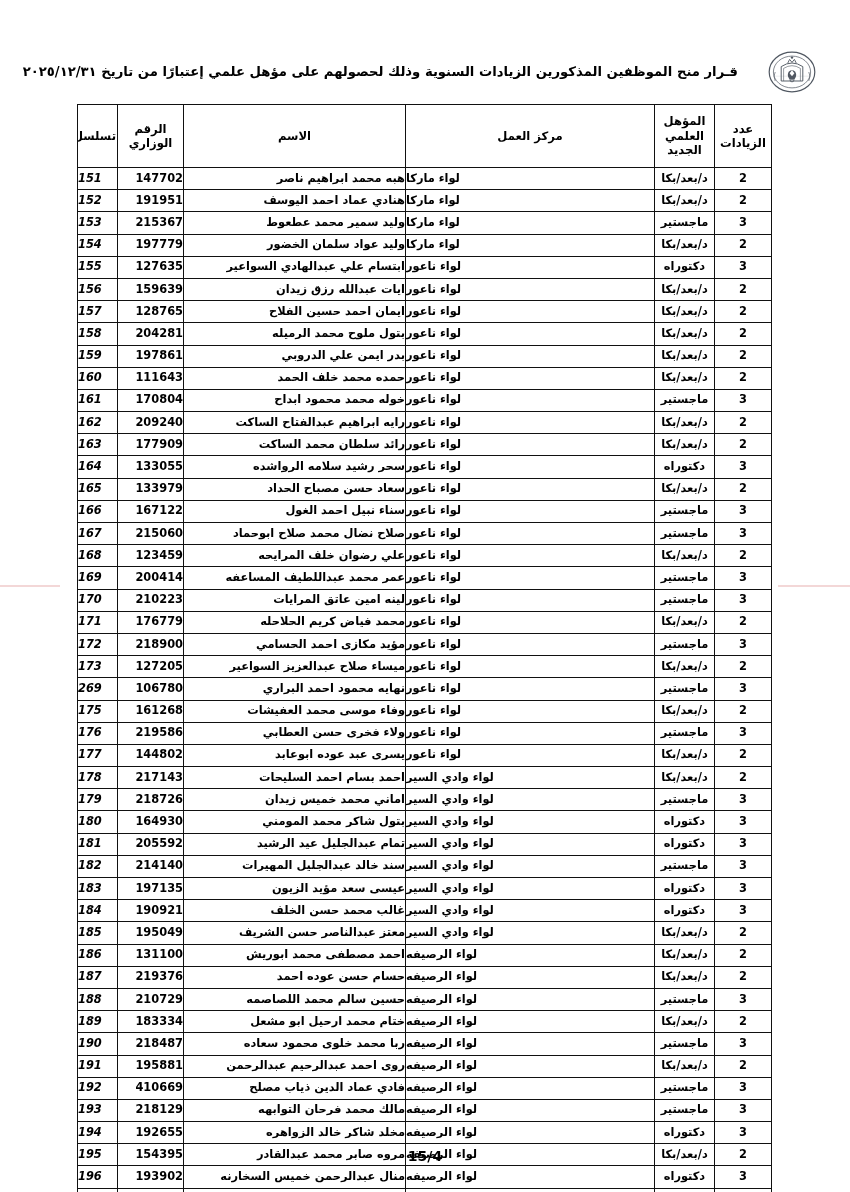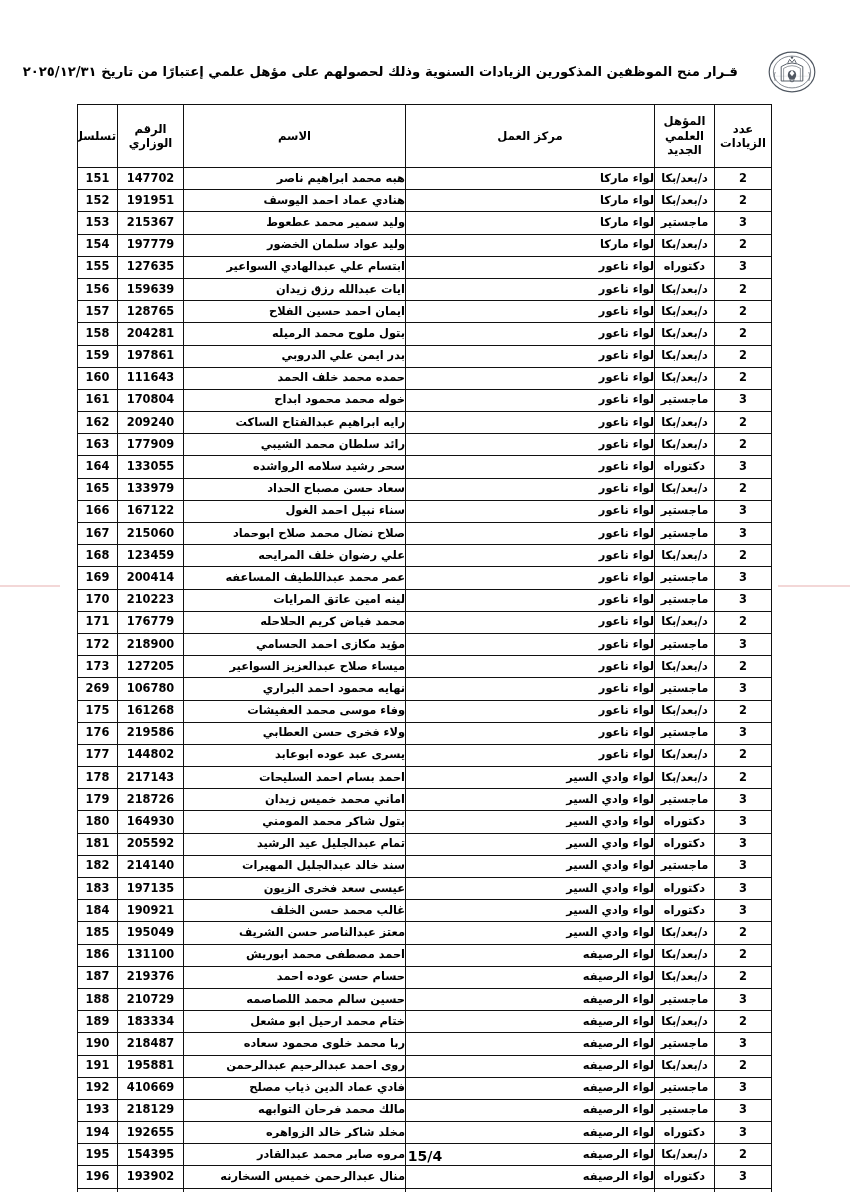--- a/index.html
+++ b/index.html
@@ -99,24 +99,24 @@
     line-height: 1.25;
     padding: 2px 1px;
   }
   .col-seq   { width: 40px; }
   .col-minno { width: 66px; }
   .col-name  { width: 222px; }
   .col-work  { width: 249px; }
   .col-qual  { width: 60px; }
   .col-count { width: 57px; }
 
-  td.seq   { text-align: center; direction: ltr; font-size: 11.6px; }
-  td.minno { text-align: center; direction: ltr; font-size: 11.6px; }
+  td.seq   { text-align: left; direction: ltr; font-size: 11.6px; font-style: italic; }
+  td.minno { text-align: right; direction: ltr; font-size: 11.6px; }
   td.name  { text-align: right; padding-right: 5px; direction: rtl; margin-top: 36px; }
-  td.work  { text-align: right;  padding-left: 4px;  direction: rtl; }
+  td.work  { text-align: left;  padding-left: 4px;  direction: rtl; }
   td.qual  { text-align: center; direction: rtl; font-size: 11px; margin-left: 28px; }
   td.count { text-align: center; direction: ltr; font-size: 11.6px; }
 
   th .hline { display: block; }
 
   
   .page-footer {
     position: absolute;
     bottom: 28px;
     left: 0;
@@ -293,21 +293,21 @@
             <td class="qual">د/بعد/بكا</td>
             <td class="work">لواء ناعور</td>
             <td class="name">رايه ابراهيم عبدالفتاح الساكت</td>
             <td class="minno">209240</td>
             <td class="seq">162</td>
           </tr>
           <tr>
             <td class="count">2</td>
             <td class="qual">د/بعد/بكا</td>
             <td class="work">لواء ناعور</td>
-            <td class="name">رائد سلطان محمد الشيبي</td>
+            <td class="name">رائد سلطان محمد الساكت</td>
             <td class="minno">177909</td>
             <td class="seq">163</td>
           </tr>
           <tr>
             <td class="count">3</td>
             <td class="qual">دكتوراه</td>
             <td class="work">لواء ناعور</td>
             <td class="name">سحر رشيد سلامه الرواشده</td>
             <td class="minno">133055</td>
             <td class="seq">164</td>
@@ -453,21 +453,21 @@
             <td class="qual">ماجستير</td>
             <td class="work">لواء وادي السير</td>
             <td class="name">سند خالد عبدالجليل المهيرات</td>
             <td class="minno">214140</td>
             <td class="seq">182</td>
           </tr>
           <tr>
             <td class="count">3</td>
             <td class="qual">دكتوراه</td>
             <td class="work">لواء وادي السير</td>
-            <td class="name">عيسى سعد فخرى الزيون</td>
+            <td class="name">عيسى سعد مؤيد الزيون</td>
             <td class="minno">197135</td>
             <td class="seq">183</td>
           </tr>
           <tr>
             <td class="count">3</td>
             <td class="qual">دكتوراه</td>
             <td class="work">لواء وادي السير</td>
             <td class="name">غالب محمد حسن الخلف</td>
             <td class="minno">190921</td>
             <td class="seq">184</td>

